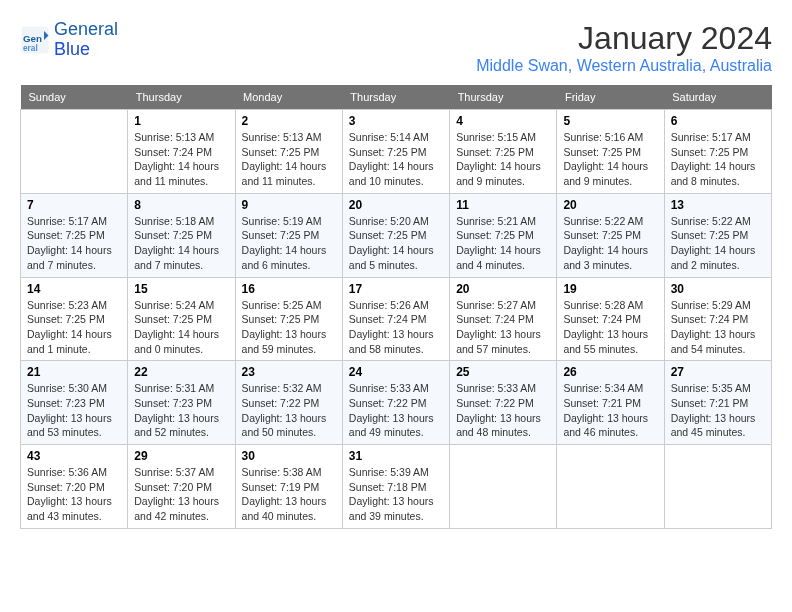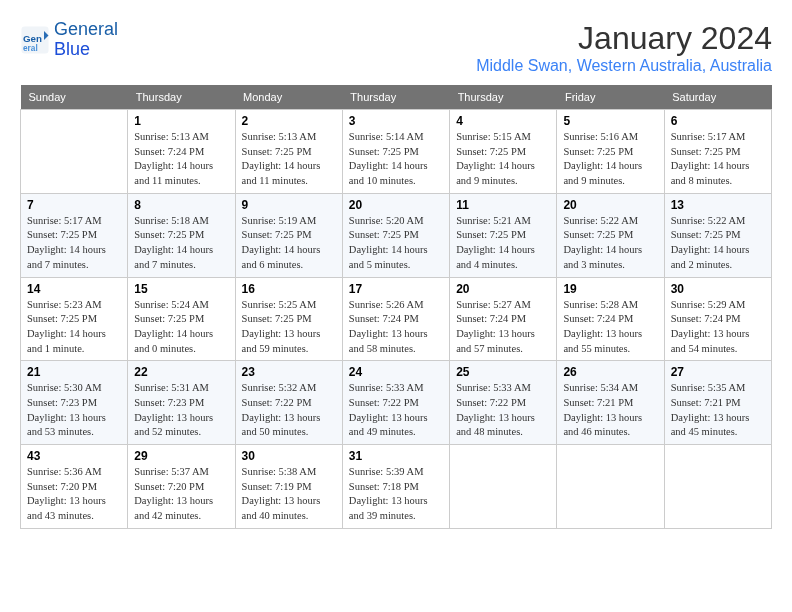--- a/index.html
+++ b/index.html
@@ -69,21 +69,20 @@
     }
     .day-number {
       font-weight: bold;
       font-size: 12px;
       margin-bottom: 2px;
     }
     .day-info {
       color: #333;
       font-size: 10.5px;
       line-height: 1.4;
-      font-family: Liberation Serif, serif;
     }
     .empty-cell {
       background: #f9f9f9;
     }
     tr:nth-child(even) td {
       background-color: #f5f8fc;
     }
     tr:nth-child(odd) td {
       background-color: #ffffff;
     }

